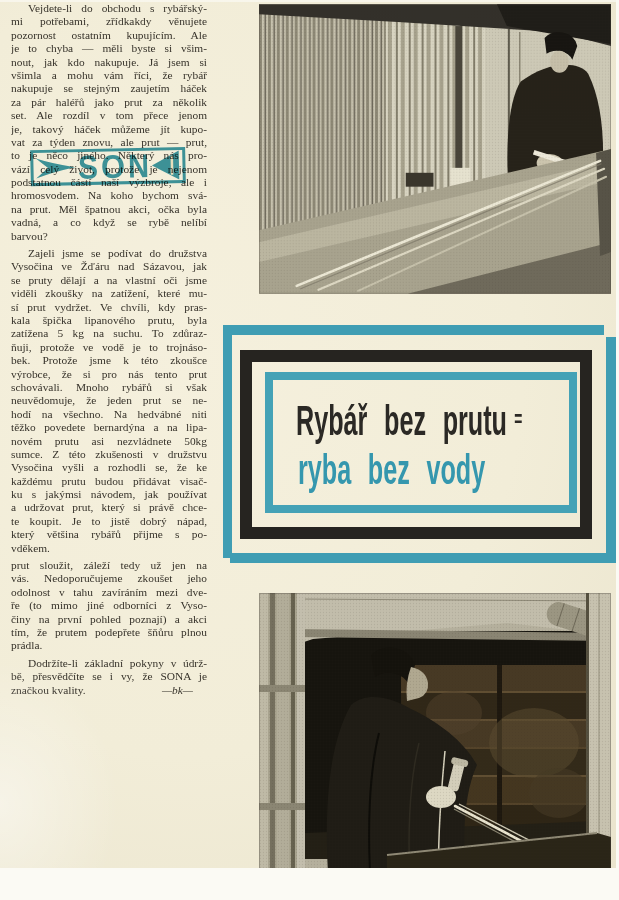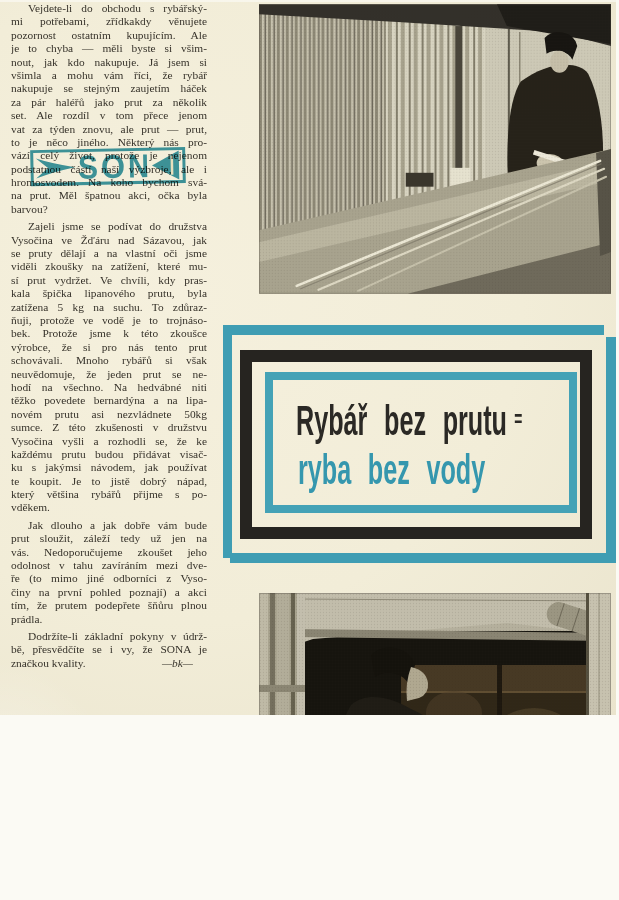--- a/index.html
+++ b/index.html
@@ -1,16 +1,16 @@
 <!DOCTYPE html>
 <html><head>
 <meta charset="utf-8">
 <style>
   html,body{margin:0;padding:0;background:#fbfaf4;}
-  .page{position:absolute;left:0;top:0;width:619px;height:715px;overflow:hidden;
+  .page{position:absolute;left:0;top:0;width:619px;height:868px;overflow:hidden;
         background:radial-gradient(ellipse at 30% 42%, #f5f0dd 0%, #f2edd8 55%, #eae4cd 100%);
         font-family:"Liberation Serif", serif;color:#36322a;text-decoration:underline;}
   .edge{position:absolute;background:#fbfaf4;}
   .edge.right{right:0;top:0;width:3px;height:900px;}
   .edge.top{left:0;top:0;width:619px;height:2px;opacity:.7;}
   .crease{position:absolute;left:0;top:660px;width:120px;height:240px;
         background:radial-gradient(ellipse at 0% 60%, rgba(255,255,255,.45), rgba(255,255,255,0) 70%);}
 
   
   .column{position:absolute;left:11px;top:2px;width:196px;font-size:11.4px;line-height:13.4px;}
@@ -59,26 +59,28 @@
     <div class="para">
         <div class="line para-first">Vejdete-li do obchodu s rybářský-</div>
         <div class="line">mi potřebami, zřídkakdy věnujete</div>
         <div class="line">pozornost ostatním kupujícím. Ale</div>
         <div class="line">je to chyba — měli byste si všim-</div>
         <div class="line">nout, jak kdo nakupuje. Já jsem si</div>
         <div class="line">všimla a mohu vám říci, že rybář</div>
         <div class="line">nakupuje se stejným zaujetím háček</div>
         <div class="line">za pár haléřů jako prut za několik</div>
         <div class="line">set. Ale rozdíl v tom přece jenom</div>
+        <div class="line">je, takový háček můžeme jít kupo-</div>
         <div class="line">vat za týden znovu, ale prut — prut,</div>
         <div class="line">to je něco jiného. Některý nás pro-</div>
         <div class="line">vází celý život, protože je nejenom</div>
         <div class="line">podstatnou částí naší výzbroje, ale i</div>
         <div class="line">hromosvodem. Na koho bychom svá-</div>
         <div class="line">na prut. Měl špatnou akci, očka byla</div>
+        <div class="line">vadná, a co když se rybě nelíbí</div>
         <div class="line para-last">barvou?</div>
       </div>
     <div class="para">
         <div class="line para-first">Zajeli jsme se podívat do družstva</div>
         <div class="line">Vysočina ve Žďáru nad Sázavou, jak</div>
         <div class="line">se pruty dělají a na vlastní oči jsme</div>
         <div class="line">viděli zkoušky na zatížení, které mu-</div>
         <div class="line">sí prut vydržet. Ve chvíli, kdy pras-</div>
         <div class="line">kala špička lipanového prutu, byla</div>
         <div class="line">zatížena 5 kg na suchu. To zdůraz-</div>
@@ -87,26 +89,26 @@
         <div class="line">výrobce, že si pro nás tento prut</div>
         <div class="line">schovávali. Mnoho rybářů si však</div>
         <div class="line">neuvědomuje, že jeden prut se ne-</div>
         <div class="line">hodí na všechno. Na hedvábné niti</div>
         <div class="line">těžko povedete bernardýna a na lipa-</div>
         <div class="line">novém prutu asi nezvládnete 50kg</div>
         <div class="line">sumce. Z této zkušenosti v družstvu</div>
         <div class="line">Vysočina vyšli a rozhodli se, že ke</div>
         <div class="line">každému prutu budou přidávat visač-</div>
         <div class="line">ku s jakýmsi návodem, jak používat</div>
+        <div class="line">a udržovat prut, který si právě chce-</div>
         <div class="line">te koupit. Je to jistě dobrý nápad,</div>
         <div class="line">který většina rybářů přijme s po-</div>
         <div class="line para-last">vděkem.</div>
       </div>
     <div class="para">
-        <div class="line para-first">Jak dlouho a jak dobře vám bude</div>
         <div class="line">prut sloužit, záleží tedy už jen na</div>
         <div class="line">vás. Nedoporučujeme zkoušet jeho</div>
         <div class="line">odolnost v tahu zavíráním mezi dve-</div>
         <div class="line">ře (to mimo jiné odborníci z Vyso-</div>
         <div class="line">činy na první pohled poznají) a akci</div>
         <div class="line">tím, že prutem podepřete šňůru plnou</div>
         <div class="line para-last">prádla.</div>
       </div>
     <div class="para">
       <div>

